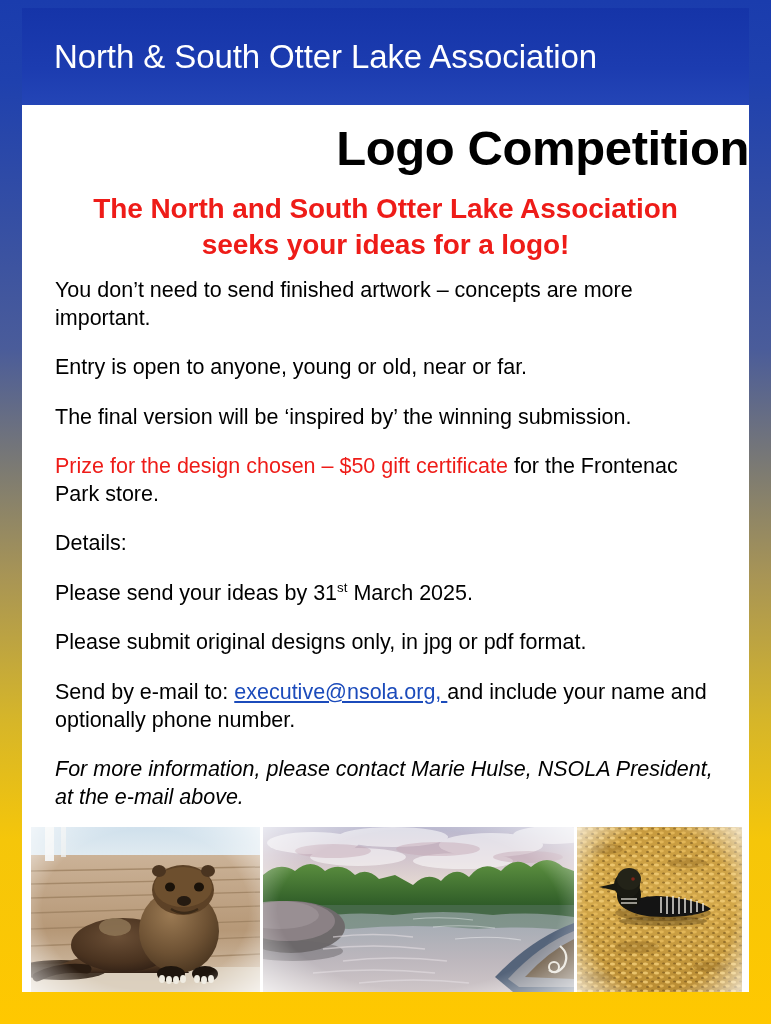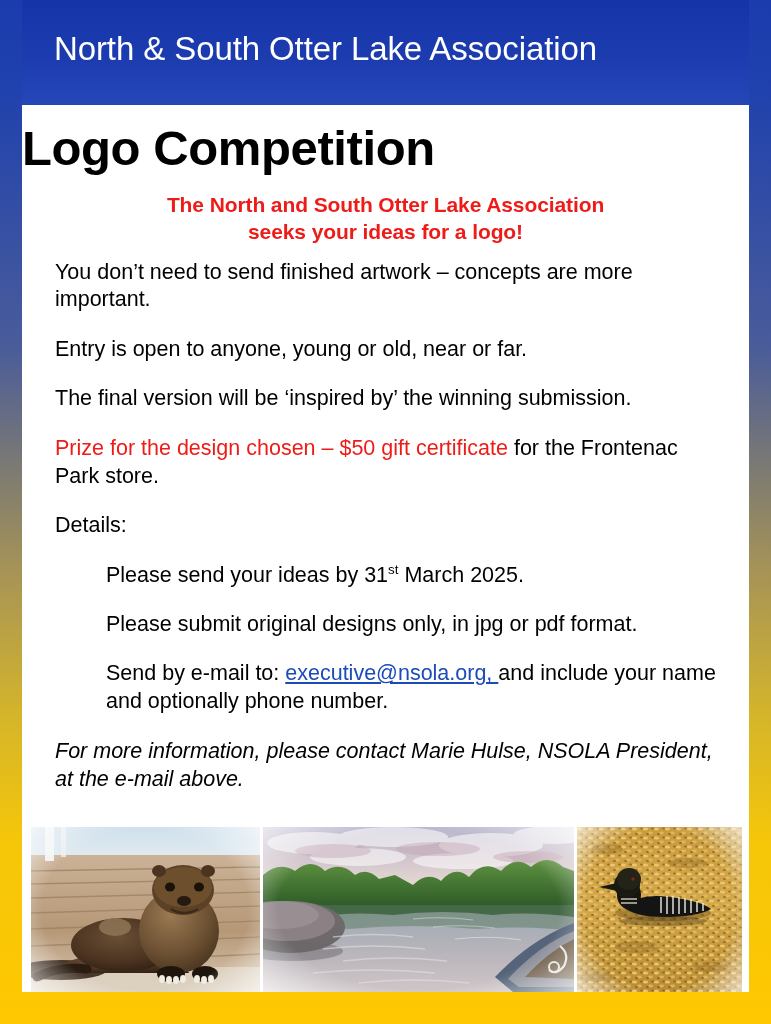--- a/index.html
+++ b/index.html
@@ -30,21 +30,21 @@
         #f5c60a 82%,
         #ffc800 100%);
     padding: 0;
     overflow: hidden;
   }
 
   
   #header-band {
     position: absolute;
     left: 22px;
-    top: 0px;
+    top: 8px;
     width: 727px;
     height: 126px;
     background: linear-gradient(to bottom, #1534a8 0%, #1c3cb0 48%, #2a4cbb 100%);
     overflow: hidden;
   }
   #org-title {
     position: absolute;
     left: 32px;
     top: 30px;
     color: #ffffff;
@@ -61,51 +61,50 @@
     left: 22px;
     top: 105px;
     width: 727px;
     height: 887px;
     background: #ffffff;
     box-sizing: border-box;
     overflow: hidden;
   }
 
   #main-title {
-    text-align: left;
+    text-align: right;
     font-size: 49px;
     font-weight: bold;
     color: #000000;
     margin: 17px 0 0 0;
     letter-spacing: -0.4px;
     line-height: 1.08;
   }
 
   #subtitle {
     text-align: center;
     color: #ee1c18;
     font-weight: bold;
-    font-size: 21px;
+    font-size: 28px;
     line-height: 1.30;
     margin: 16px 22px 0 22px;
     letter-spacing: -0.1px;
   }
 
   .body-block {
     margin: 0 26px 0 33px;
     color: #000000;
     font-size: 21.5px;
     line-height: 1.30;
   }
   .para {
     margin-top: 13px;
   }
 
   .indent {
-    margin-left: 51px;
     margin-top: 12px;
     font-size: 21.5px;
     line-height: 1.30;
   }
 
   .red { color: #ee1c18; margin-top: 32px; }
   .italic { font-style: italic; }
 
   a.link, .link {
     color: #1b4bbb;

